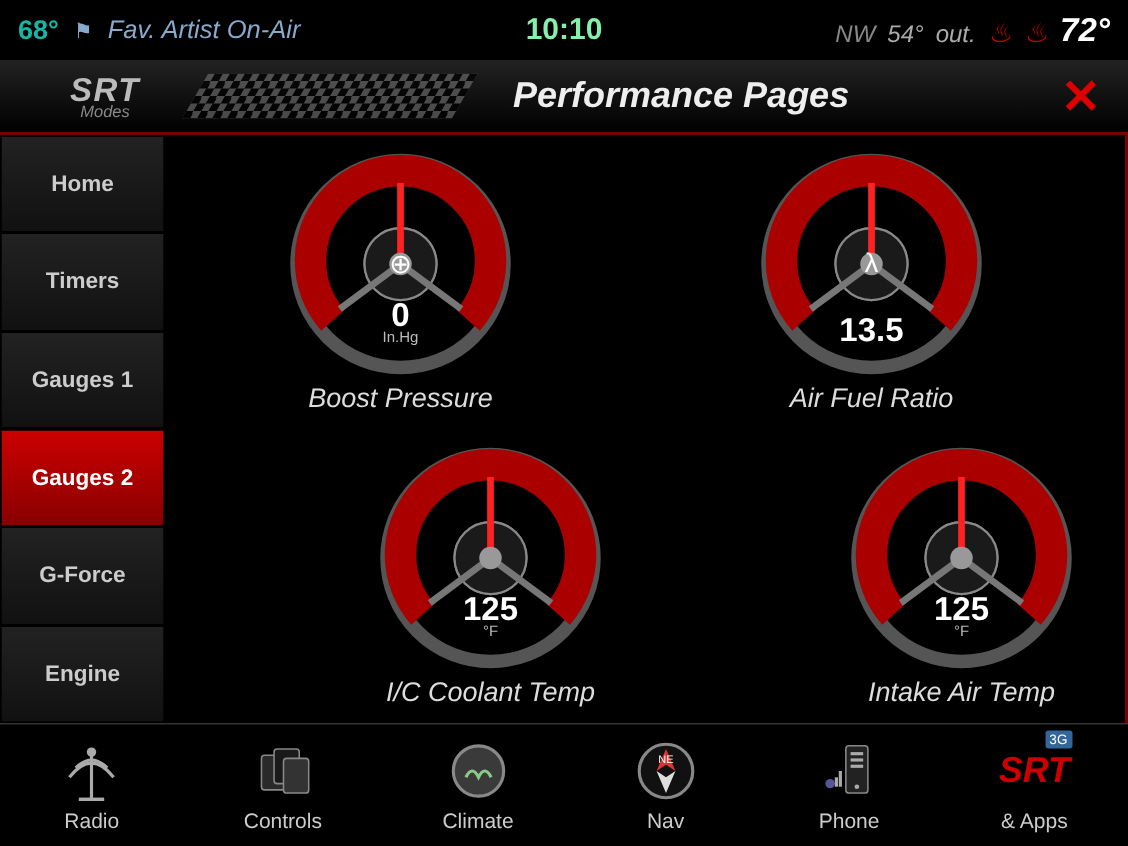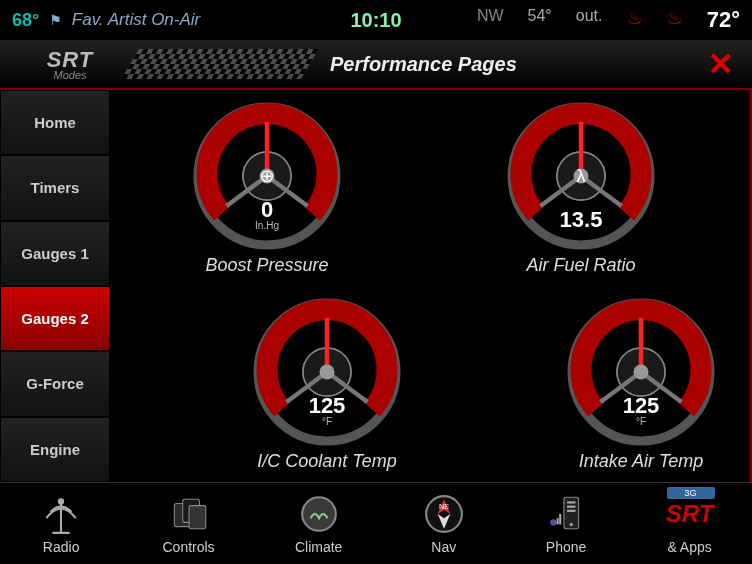--- a/index.html
+++ b/index.html
@@ -17,21 +17,21 @@
   align-items: center;
   padding: 0 12px;
   font-size: 18px;
   color: #ccc;
 }
 .st-left { display: flex; align-items: center; gap: 10px; }
 .st-temp { font-weight: bold; color: #14b8a6; }
 .st-flag { color: #88aacc; font-size: 14px; }
 .st-artist { color: #88aacc; font-style: italic; font-size: 17px; }
 .st-time { position: absolute; left: 50%; transform: translateX(-50%); font-size: 20px; font-weight: bold; color: #86efac; }
-.st-right { margin-left: auto; display: flex; align-items: flex-start; gap: 24px; font-size: 16px; }
+.st-right { margin-left: auto; display: flex; align-items: flex-end; gap: 8px; font-size: 16px; font-style: italic; }
 .st-dir { color: #888; }
 .st-out { color: #aaa; }
 .st-heatindicator { color: #c00; font-size: 18px; }
 .st-cabin { font-size: 22px; font-weight: bold; color: #fff; }
 
 .header {
   height: 50px;
   position: relative;
   display: flex;
   align-items: center;
@@ -45,25 +45,25 @@
 .brand-srt { font-size: 22px; font-weight: bold; font-style: italic; color: #bbb; letter-spacing: 1px; font-family: 'Arial Black', Arial; }
 .brand-modes { font-size: 11px; color: #888; font-style: italic; display: block; margin-top: -4px; }
 .checker {
   width: 180px; height: 30px;
   background: repeating-conic-gradient(#000 0% 25%, #666 0% 50%) 0 0/10px 10px;
   transform: skewX(-30deg);
   margin-left: -10px;
   opacity: .7;
 }
 .page-title {
-  font-size: 20px;
+  font-size: 24px;
   font-style: italic;
   font-weight: bold;
   color: #eee;
-  margin-left: 20px;
+  margin-left: 32px;
   font-family: 'Trebuchet MS', Arial;
 }
 .close-x {
   margin-left: auto;
   margin-right: 18px;
   color: #d00;
   font-size: 32px;
   font-weight: bold;
   cursor: pointer;
 }
@@ -173,21 +173,21 @@
   font-weight: bold;
   font-style: italic;
   font-family: 'Arial Black', Arial;
   font-size: 24px;
 }
 .badge-3g {
   position: absolute;
   font-size: 9px;
   background: #369;
   color: #fff;
-  padding: 1px 18px;
+  padding: 1px 3px;
   border-radius: 2px;
   top: -6px;
   right: -4px;
 }
 </style>
 </head>
 <body>
 
 <div class="status-bar">
   <div class="st-left">

